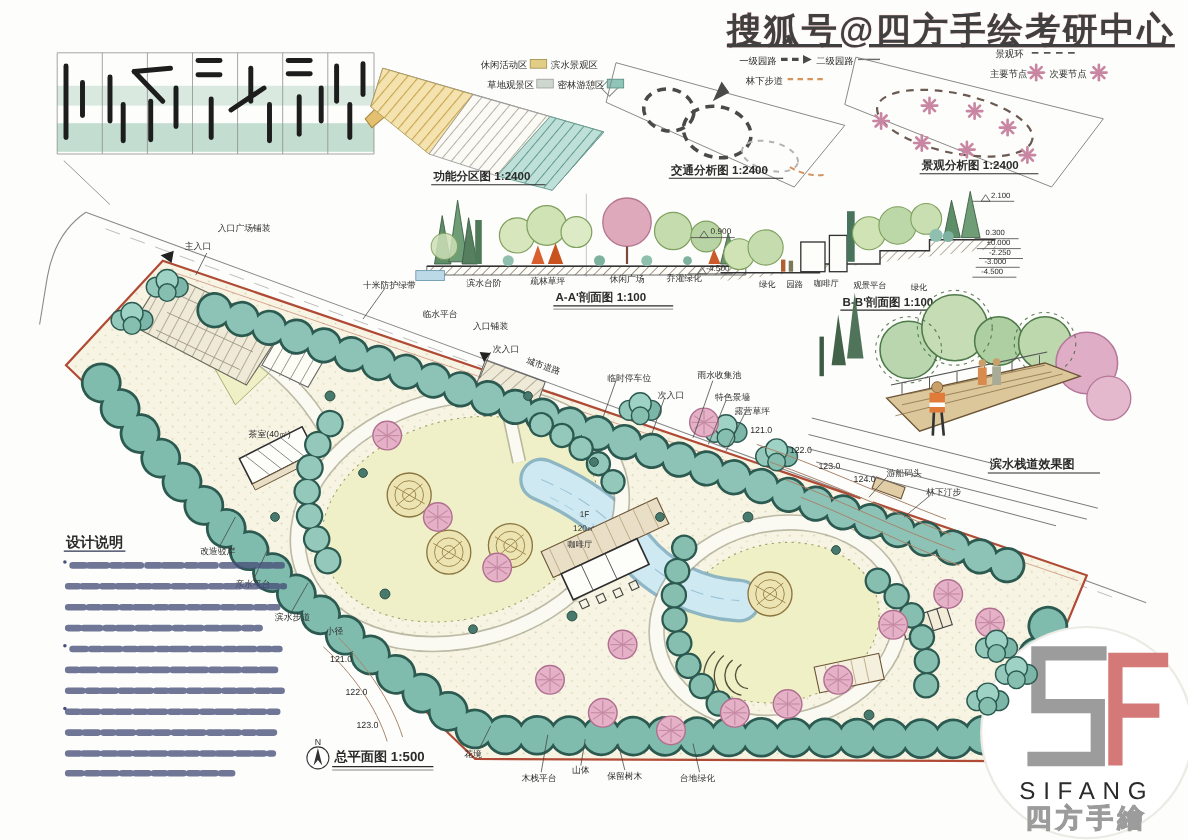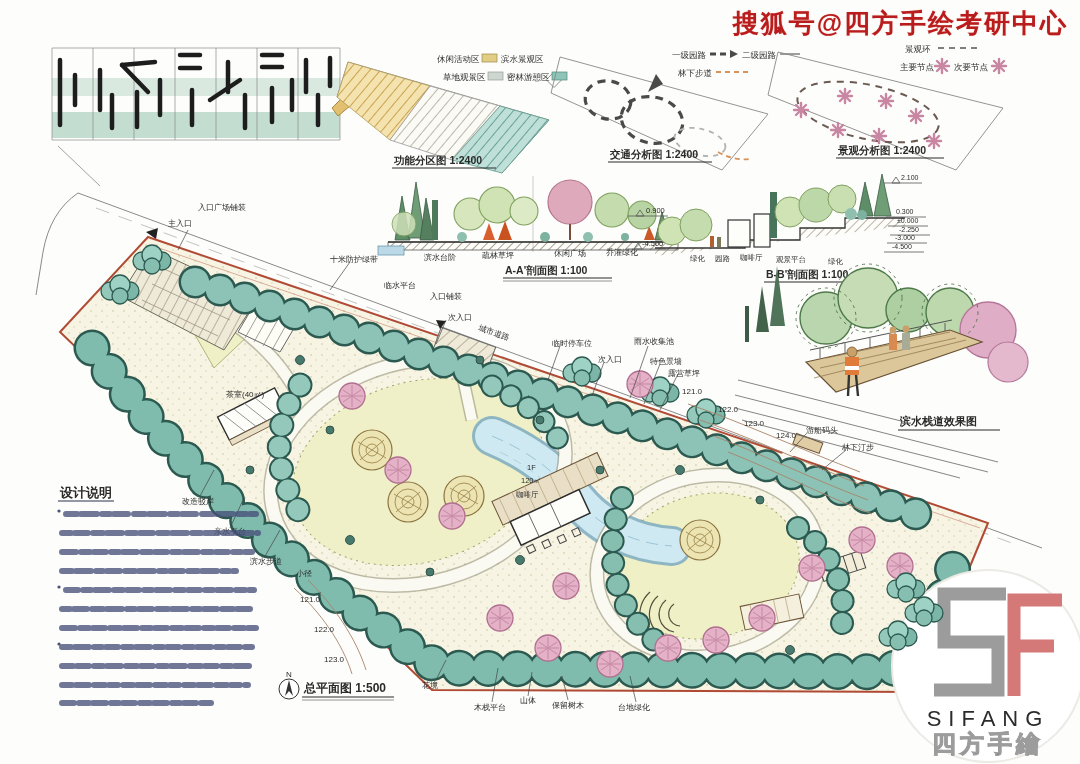--- a/index.html
+++ b/index.html
@@ -1,22 +1,22 @@
 <!DOCTYPE html>
 <html><head>
 <meta charset="utf-8">
 <style>
   html,body{margin:0;padding:0;background:#e8e8e8;}
   .sheet{position:relative;width:1080px;height:764px;background:#fdfdfb;overflow:hidden;
          font-family:"Liberation Sans",sans-serif;}
   .sheet svg{position:absolute;inset:0;}
   svg text{font-family:"Liberation Sans",sans-serif;fill:#2b2b2b;}
   .cap{font-weight:bold;}
-  .watermark{position:absolute;top:6px;right:12px;font-weight:800;font-size:26px;
-             color:#b91c1c;letter-spacing:2px;text-shadow:0 0 1px rgba(207,39,27,.4);}
+  .watermark{position:absolute;top:6px;right:12px;font-weight:800;font-size:32px;
+             color:#404040;letter-spacing:2px;text-shadow:0 0 1px rgba(207,39,27,.4);text-decoration:underline;}
   .note-line{stroke:#46507a;stroke-width:6;stroke-linecap:round;opacity:.78;fill:none;}
 </style>
 </head>
 <body>
 
 <div class="sheet">
 
 <svg viewBox="0 0 1080 764" width="1080" height="764">
 <defs>
   <pattern id="hY" width="8" height="8" patternUnits="userSpaceOnUse" patternTransform="rotate(40)">

